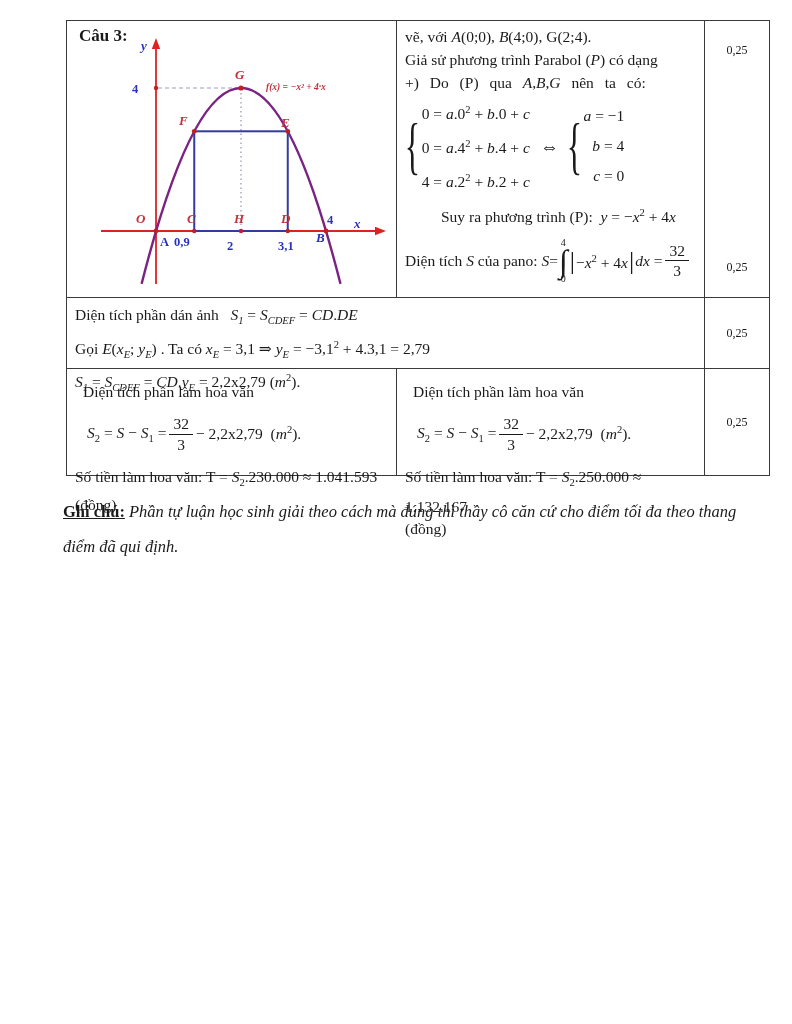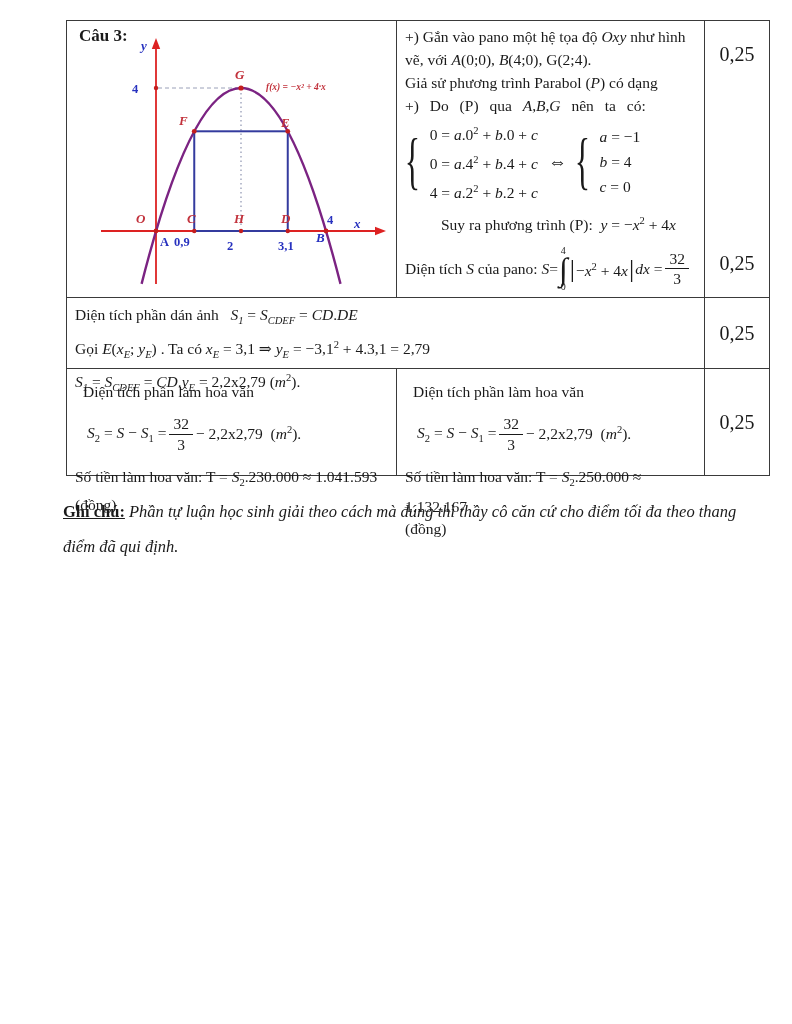--- a/index.html
+++ b/index.html
@@ -26,33 +26,33 @@
   
   .sol{padding:4px 4px 0 8px;font-size:15.5px;line-height:23px;}
   .sol p{margin:0;}
   .justify-wide{word-spacing:7px;}
   
   .sysrow{display:flex;align-items:center;margin:1px 0 0 0;}
   .brace{
     display:inline-block;font-size:64px;font-weight:200;line-height:0.95;
     transform:scaleX(.5);margin:0 -10px 0 -8px;color:#1a1a1a;
   }
-  .syscol{display:flex;flex-direction:column;line-height:25px;margin-left:12px;}
+  .syscol{display:flex;flex-direction:column;line-height:30px;margin-left:4px;align-items:flex-end;}
   .iff{font-size:19px;margin:0 8px 0 10px;}
   
   .arealine{display:flex;align-items:center;margin-top:6px;height:52px;}
   .integral{display:inline-flex;flex-direction:column;align-items:center;line-height:1;margin:0 1px;}
   .int-b{font-size:10px;line-height:10px;}
   .int-sym{font-size:32px;line-height:26px;font-weight:300;}
   .bar{font-size:26px;font-weight:300;line-height:1;margin:0 1px;}
   .frac{display:inline-flex;flex-direction:column;align-items:center;vertical-align:middle;margin:0 3px;line-height:1.1;}
   .frac .num{display:block;padding:0 4px 1px 4px;border-bottom:1.3px solid #1a1a1a;}
   .frac .den{display:block;padding-top:1px;}
   
-  .score{display:flex;flex-direction:column;align-items:center;justify-content:center;font-size:20px;}
+  .score{display:flex;flex-direction:column;align-items:center;justify-content:center;font-size:12px;}
   .score.two{justify-content:space-between;padding:22px 0;}
   
   .row2cell{padding:5px 8px 0 8px;font-size:15.5px;line-height:23.5px;}
   .row2cell p{margin:0;}
   
   .r3cell{padding:4px 6px 0 8px;font-size:15.5px;}
   .r3-title{line-height:22px;margin:8px;}
   .r3-formula{display:flex;align-items:center;height:38px;margin:12px;}
   .r3-money{line-height:24px;margin:0;}
   .r3-unit{line-height:20px;margin:0;}
@@ -117,21 +117,20 @@
         <text class="t-blue-i" x="287" y="207">x</text>
         <text class="t-blue" x="93" y="225">A</text>
         <text class="t-blue" x="107" y="225">0,9</text>
         <text class="t-blue" x="160" y="229">2</text>
         <text class="t-blue" x="211" y="229">3,1</text>
         <text class="t-blue-i" x="249" y="221">B</text>
       </svg>
     </div>
 
     <div class="cell sol">
-      <p>+) Gắn vào pano một hệ tọa độ <i>Oxy</i> như hình</p>
       <p>vẽ, với <i>A</i>(0;0), <i>B</i>(4;0), G(2;4).</p>
       <p>Giả sử phương trình Parabol (<i>P</i>) có dạng</p>
       <p class="justify-wide">+) Do (P) qua <i>A</i>,<i>B</i>,<i>G</i> nên ta có:</p>
 
       <div class="sysrow">
         <span class="brace">{</span>
         <div class="syscol">
           <span>0 = <i>a</i>.0<sup>2</sup> + <i>b</i>.0 + <i>c</i></span>
           <span>0 = <i>a</i>.4<sup>2</sup> + <i>b</i>.4 + <i>c</i></span>
           <span>4 = <i>a</i>.2<sup>2</sup> + <i>b</i>.2 + <i>c</i></span>

